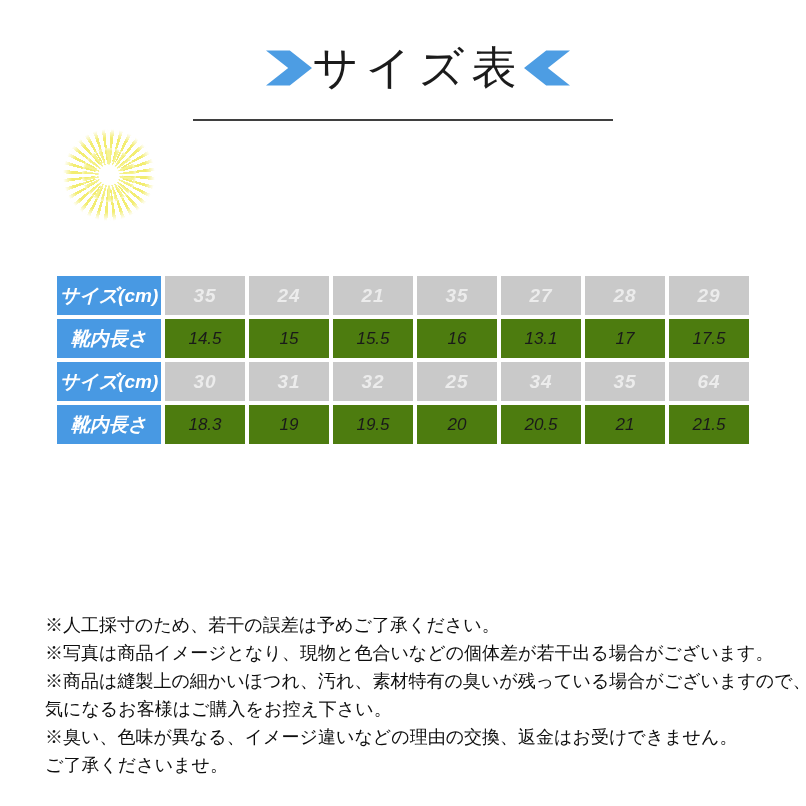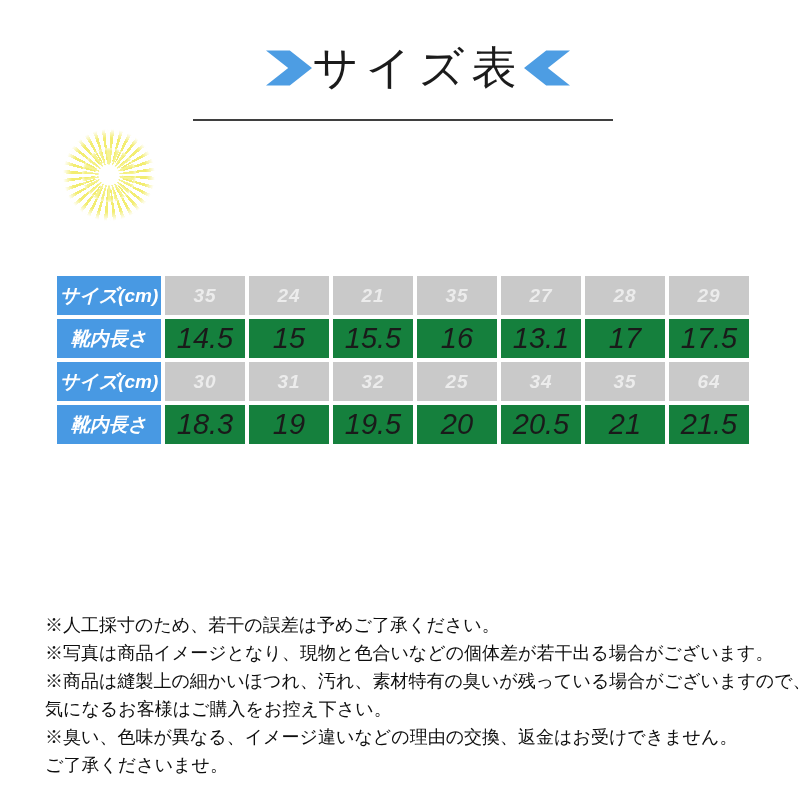--- a/index.html
+++ b/index.html
@@ -45,21 +45,21 @@
   td{text-align:center;vertical-align:middle;padding:0;}
   .label-cell{
     width:104px;height:39px;background:var(--accent-blue);
     color:#ffffff;font-weight:bold;font-size:19px;
   }
   .size-cell{
     width:80px;height:39px;background:var(--cell-gray);
     color:var(--cell-gray-text);font-weight:bold;font-size:19px;letter-spacing:1px;
   }
   .data-cell{
-    width:80px;height:39px;background:#15803d;color:#1a1a1a;font-size:29px;
+    width:80px;height:39px;background:#4d7c0f;color:#1a1a1a;font-size:17px;
   }
   .notes{
     position:absolute;left:45px;top:611px;color:#0e0e0e;
     font-size:18px;line-height:28px;
   }
   .note-line{white-space:nowrap;}
 </style>
 </head>
 <body>
 

